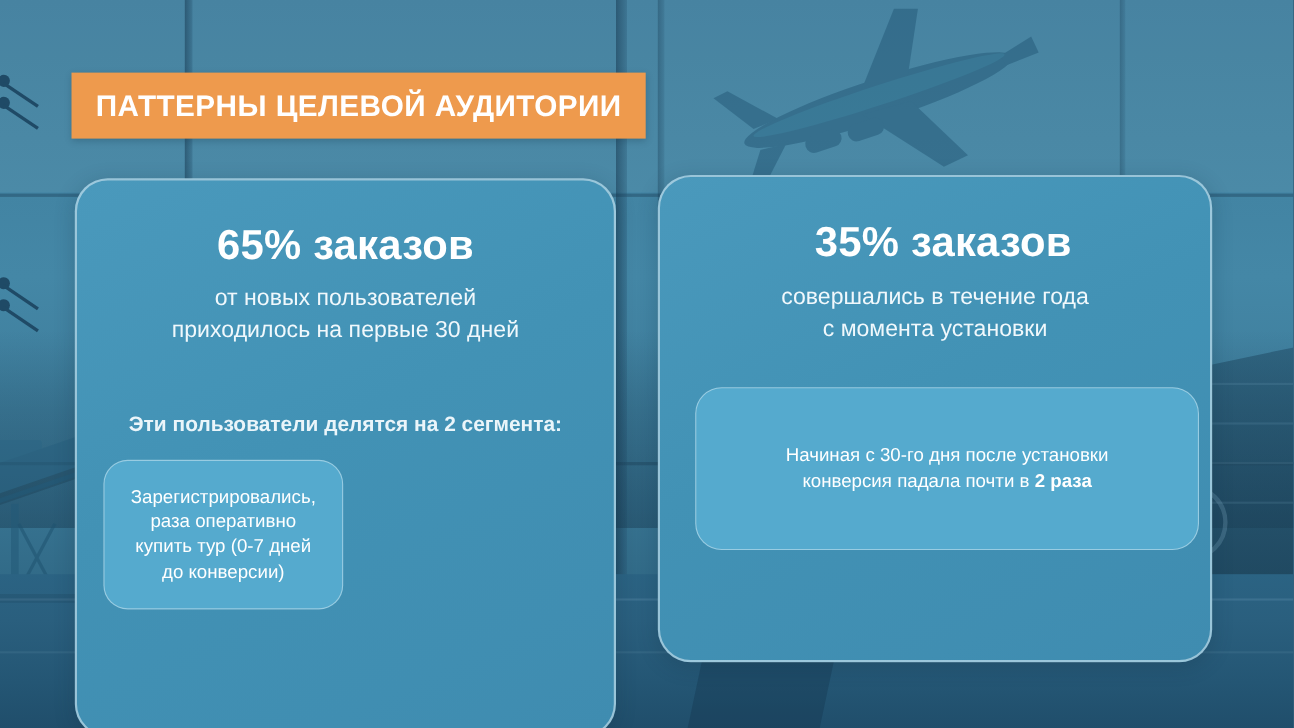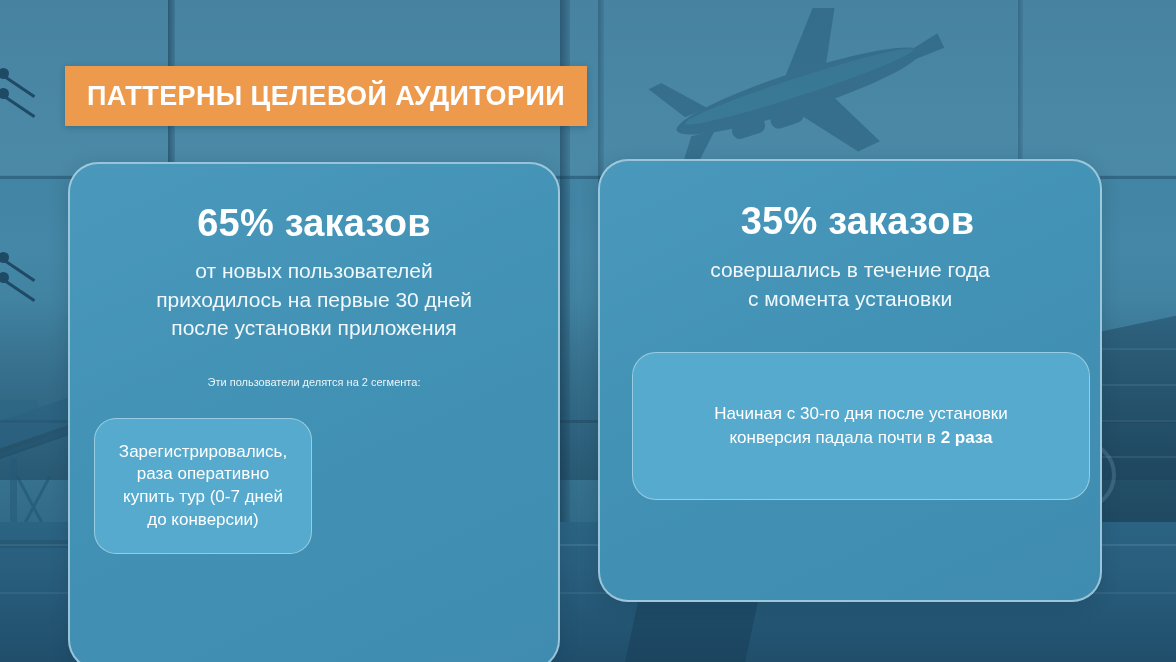--- a/index.html
+++ b/index.html
@@ -158,23 +158,23 @@
   }
   .stat-sub {
     color: #f0f8fc;
     font-size: 21px;
     line-height: 1.36;
     text-align: center;
     font-weight: 400;
   }
   .note-line {
     color: #eaf5fa;
-    font-size: 11px;
+    font-size: 19px;
     text-align: center;
-    font-weight: 400;
+    font-weight: 700;
   }
 
   
   #card-left .big-stat { position:absolute; left:0; right:0; top:38px; }
   #card-left .stat-sub { position:absolute; left:24px; right:24px; top:93px; }
   #card-left .note-line { position:absolute; left:20px; right:20px; top:212px; }
 
   .subcard {
     position: absolute;
     border-radius: 22px;
@@ -285,21 +285,20 @@
     <span>ПАТТЕРНЫ ЦЕЛЕВОЙ АУДИТОРИИ</span>
   </div>
 
   <div class="card" id="card-left">
 
     <div class="big-stat">65% заказов</div>
 
     <div class="stat-sub">
       <div>от новых пользователей</div>
       <div>приходилось на первые 30 дней</div>
-      <div>после установки приложения</div>
     </div>
 
     <div class="note-line">Эти пользователи делятся на 2 сегмента:</div>
 
     <div class="subcard" id="subcard-1">
       <p>
         <span>Зарегистрировались,</span><br>
         <span>раза оперативно</span><br>
         <span>купить тур (0-7 дней</span><br>
         <span>до конверсии)</span>

